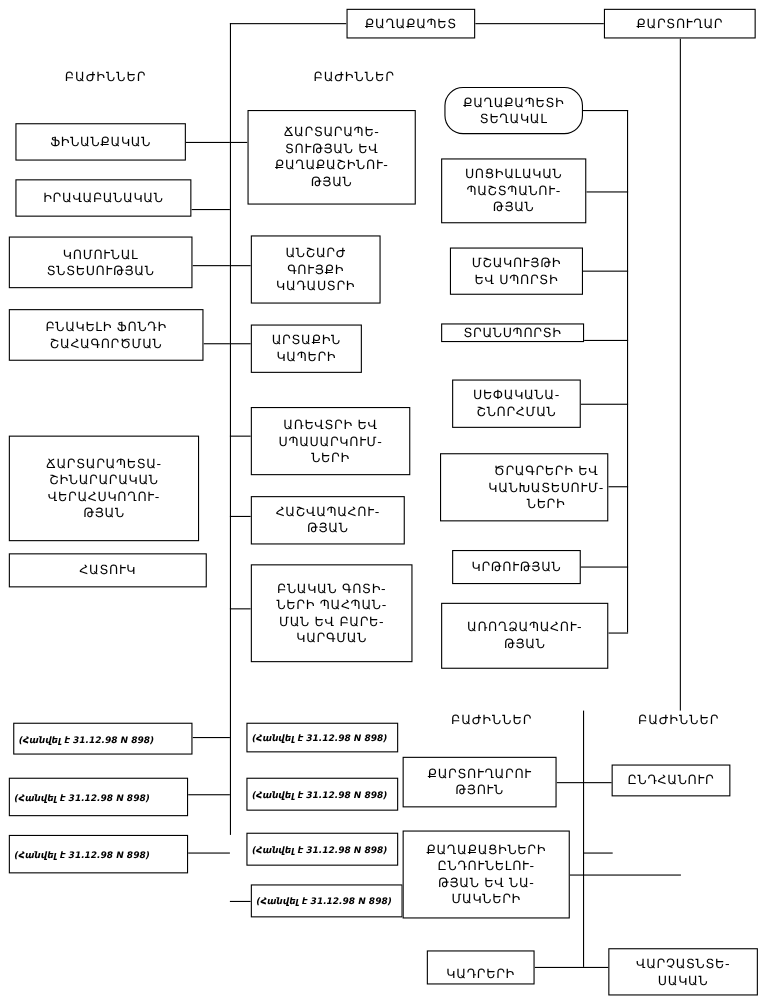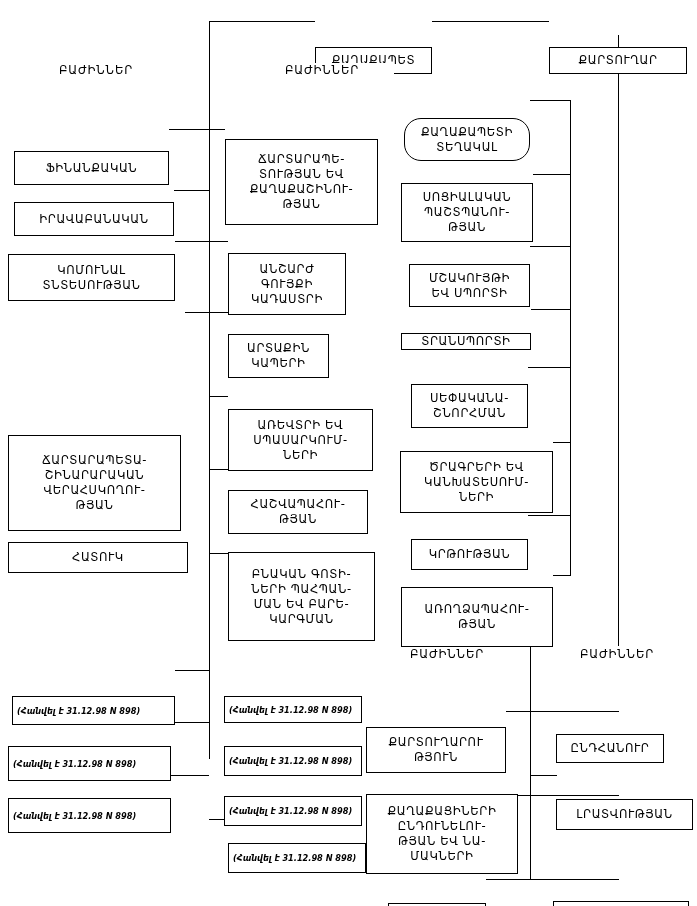--- a/index.html
+++ b/index.html
@@ -27,21 +27,20 @@
     display: flex;
     align-items: center;
     justify-content: center;
     text-align: center;
     font-size: 11.5px;
     line-height: 15px;
     letter-spacing: 0.6px;
     white-space: pre-line;
     padding: 1px 3px;
     z-index: 3;
-    margin-top: 39px;
   }
   .hdr {
     position: absolute;
     font-size: 11.5px;
     letter-spacing: 0.9px;
     text-align: center;
     white-space: nowrap;
     z-index: 3;
     background: #ffffff;
     padding: 0 2px;
@@ -90,20 +89,24 @@
   <div class="box" style="left:14px; top:112px; width:155px; height:34px;">
     <span>ՖԻՆԱՆՔԱԿԱՆ</span>
   </div>
   <div class="box" style="left:14px; top:163px; width:160px; height:34px;">
     <span>ԻՐԱՎԱԲԱՆԱԿԱՆ</span>
   </div>
   <div class="box" style="left:8px; top:215px; width:167px; height:47px;">
     <span>ԿՈՄՈՒՆԱԼ
 ՏՆՏԵՍՈՒԹՅԱՆ</span>
   </div>
+  <div class="box" style="left:8px; top:281px; width:177px; height:47px;">
+    <span>ԲՆԱԿԵԼԻ  ՖՈՆԴԻ
+ՇԱՀԱԳՈՐԾՄԱՆ</span>
+  </div>
   <div class="box" style="left:8px; top:396px; width:173px; height:96px;">
     <span>ՃԱՐՏԱՐԱՊԵՏԱ-
 ՇԻՆԱՐԱՐԱԿԱՆ
 ՎԵՐԱՀՍԿՈՂՈՒ-
 ԹՅԱՆ</span>
   </div>
   <div class="box" style="left:8px; top:503px; width:180px; height:31px;">
     <span>ՀԱՏՈՒԿ</span>
   </div>
 
@@ -163,21 +166,21 @@
     <span>ՄՇԱԿՈՒՅԹԻ
 ԵՎ  ՍՊՈՐՏԻ</span>
   </div>
   <div class="box" style="left:401px; top:294px; width:130px; height:17px;">
     <span>ՏՐԱՆՍՊՈՐՏԻ</span>
   </div>
   <div class="box" style="left:411px; top:345px; width:117px; height:44px;">
     <span>ՍԵՓԱԿԱՆԱ-
 ՇՆՈՐՀՄԱՆ</span>
   </div>
-  <div class="box" style="left:400px; top:412px; width:153px; height:62px;">
+  <div class="box" style="left:400px; top:412px; width:153px; height:62px;justify-content:flex-end;">
     <span>ԾՐԱԳՐԵՐԻ  ԵՎ
 ԿԱՆԽԱՏԵՍՈՒՄ-
 ՆԵՐԻ</span>
   </div>
   <div class="box" style="left:411px; top:500px; width:117px; height:31px;">
     <span>ԿՐԹՈՒԹՅԱՆ</span>
   </div>
   <div class="box" style="left:401px; top:548px; width:152px; height:60px;text-align:center;">
     <span>ԱՌՈՂՁԱՊԱՀՈՒ-
 ԹՅԱՆ</span>
@@ -240,23 +243,20 @@
   </div>
 
   <div class="ln h" style="left:506px; top:711px; width:113px;"></div>
   <div class="ln h" style="left:518px; top:795px; width:101px;"></div>
   <div class="ln h" style="left:486px; top:879px; width:133px;"></div>
   <div class="ln v" style="left:530px; top:646px; height:233px;"></div>
 
   <div class="box" style="left:556px; top:695px; width:108px; height:29px;">
     <span>ԸՆԴՀԱՆՈՒՐ</span>
   </div>
-  <div class="box" style="left:556px; top:760px; width:137px; height:31px;">
-    <span>ԼՐԱՏՎՈՒԹՅԱՆ</span>
-  </div>
   <div class="box" style="left:553px; top:862px; width:136px; height:43px;">
     <span>ՎԱՐՉԱՏՆՏԵ-
 ՍԱԿԱՆ</span>
   </div>
 
   <div class="ln h" style="left:530px; top:775px; width:27px;"></div>
 
 </div>
 
 </body></html>

